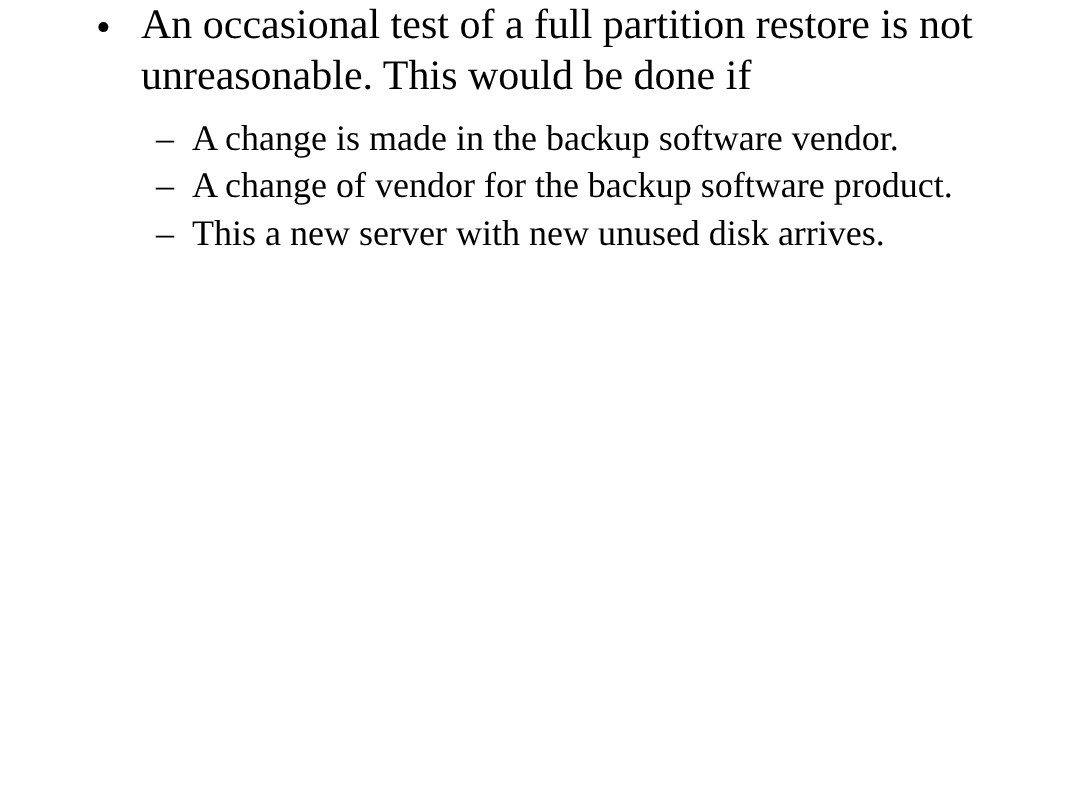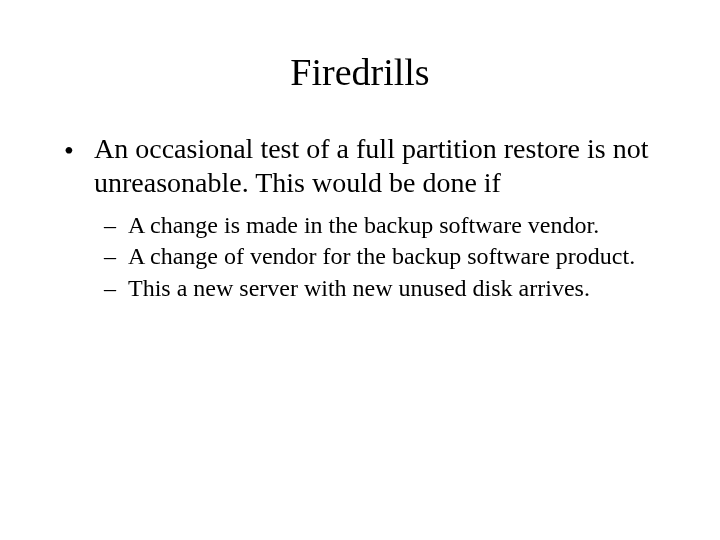--- a/index.html
+++ b/index.html
@@ -59,21 +59,20 @@
     flex: 0 0 24px;
   }
   .sub-text {
     flex: 1;
   }
 </style>
 </head>
 <body>
 
 <div class="slide">
-  <div class="title">Firedrills</div>
 
   <div class="content">
 
     <div class="bullet-row">
       <div class="bullet-marker">•</div>
       <div class="bullet-text">An occasional test of a full partition restore is not unreasonable. This would be done if</div>
     </div>
 
     <div class="sub-list">
       <div class="sub-row">

